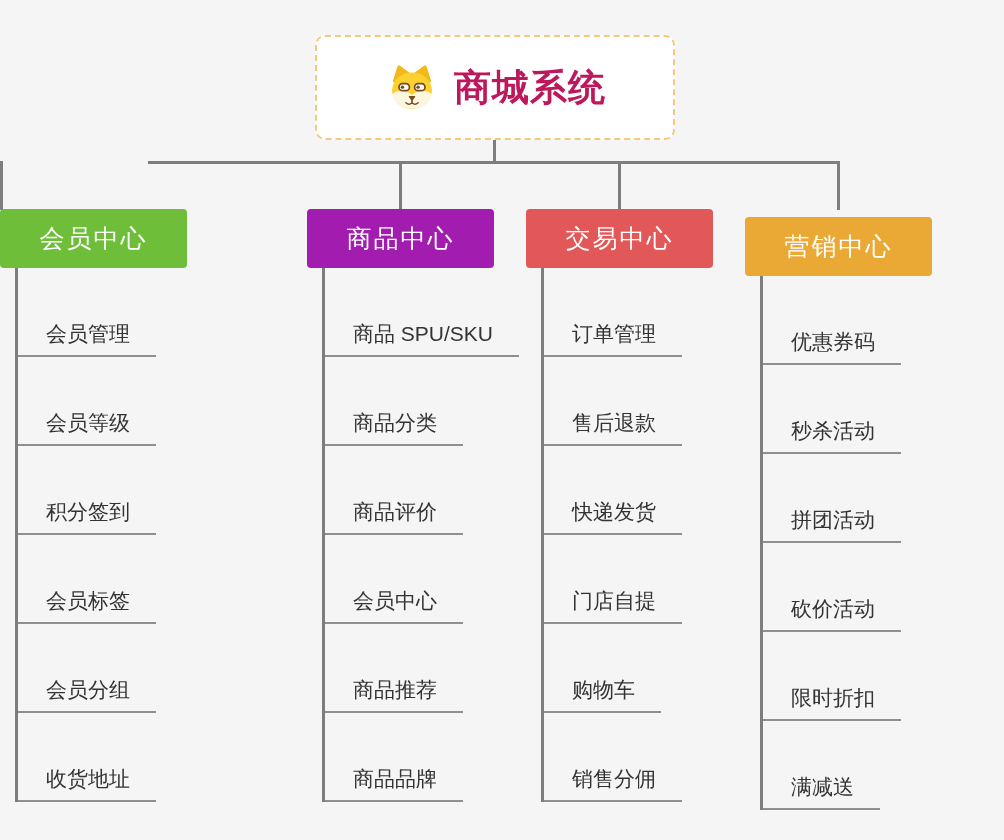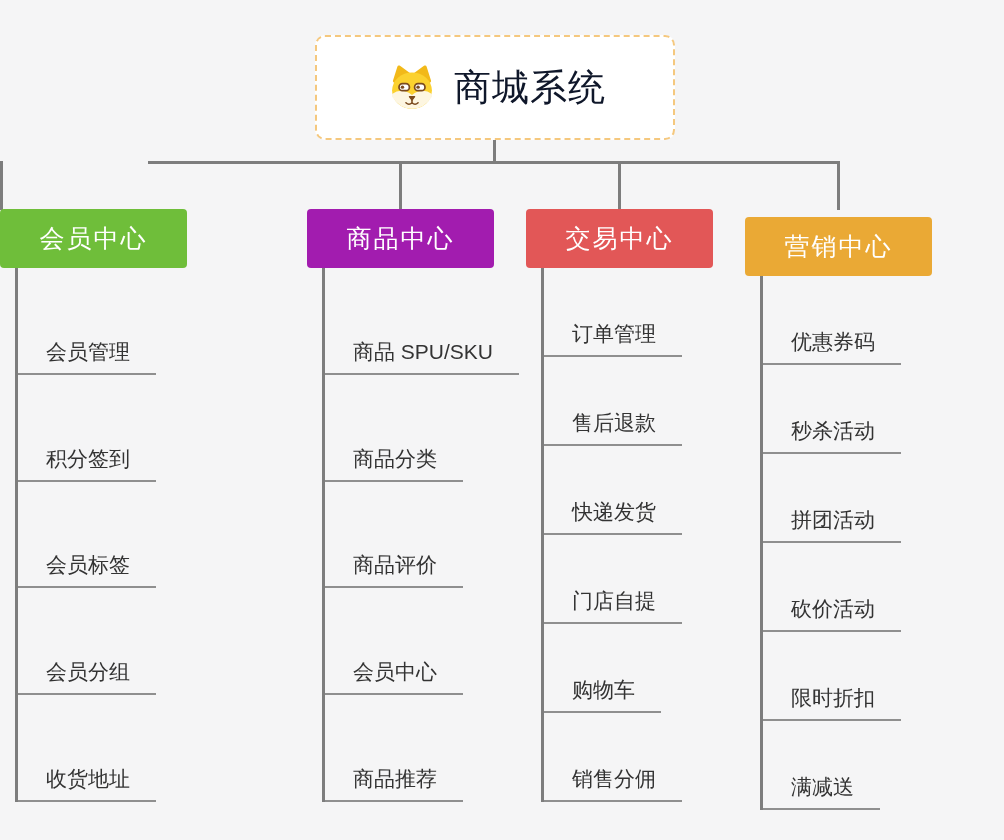--- a/index.html
+++ b/index.html
@@ -16,21 +16,21 @@
   .root-node {
     position:absolute; left:315px; top:35px; width:360px; height:105px;
     background:#ffffff;
     border:2px dashed #f5c87e;
     border-radius:10px;
     display:flex; align-items:center; justify-content:center;
     gap:14px;
     cursor:pointer;
   }
   .root-title {
-    font-size:37px; letter-spacing:1px; color:#0f172a; font-weight:400;
+    font-size:37px; letter-spacing:1px; color:#be185d; font-weight:700;
     white-space:nowrap;
   }
   .root-icon { width:56px; height:52px; flex:0 0 auto; }
 
   
   .edge { position:absolute; background:#7d7d7d; }
   .edge-root-down   { left:493px; top:140px; width:3px; height:24px; }
   .edge-horizontal  { left:148px; top:161px; width:692px; height:3px; }
   .edge-drop        { top:161px; width:3px; height:49px; }
   .edge-drop:nth-of-type(3) { left:148px; }
@@ -126,20 +126,23 @@
   </div>
 
   <div class="child-slot">
     <span class="child-node">会员中心</span>
   </div>
 
   <div class="child-slot">
     <span class="child-node">商品推荐</span>
   </div>
 
+  <div class="child-slot">
+    <span class="child-node">商品品牌</span>
+  </div>
 </div>
   </div>
 
   <div class="branch">
     <div class="branch-header" style="background: rgb(226, 87, 87);">
       <span>交易中心</span>
     </div>
     <div class="branch-children">
   <div class="child-slot">
     <span class="child-node">订单管理</span>
@@ -200,20 +203,23 @@
 
   <div class="branch">
     <div class="branch-header" style="background: rgb(111, 190, 58);">
       <span>会员中心</span>
     </div>
     <div class="branch-children">
   <div class="child-slot">
     <span class="child-node">会员管理</span>
   </div>
 
+  <div class="child-slot">
+    <span class="child-node">会员等级</span>
+  </div>
 
   <div class="child-slot">
     <span class="child-node">积分签到</span>
   </div>
 
   <div class="child-slot">
     <span class="child-node">会员标签</span>
   </div>
 
   <div class="child-slot">

